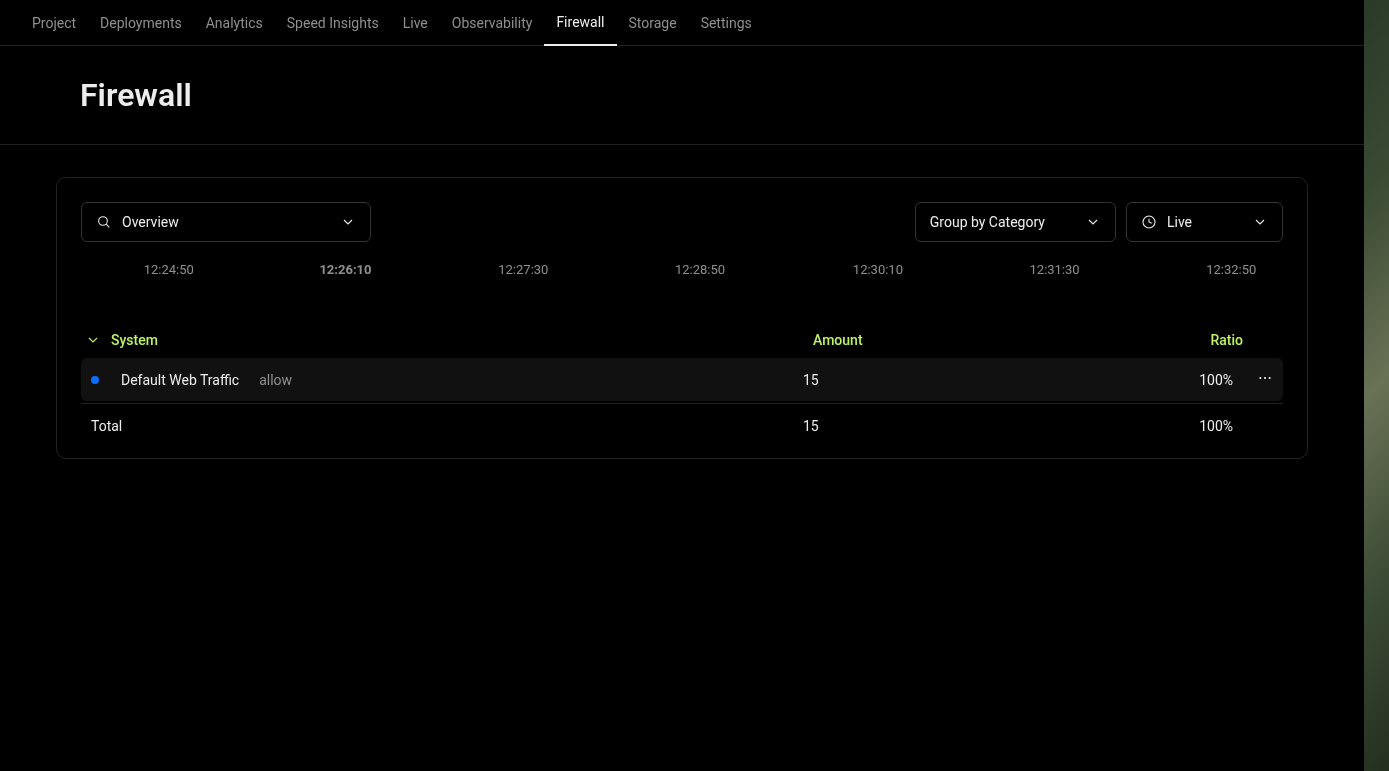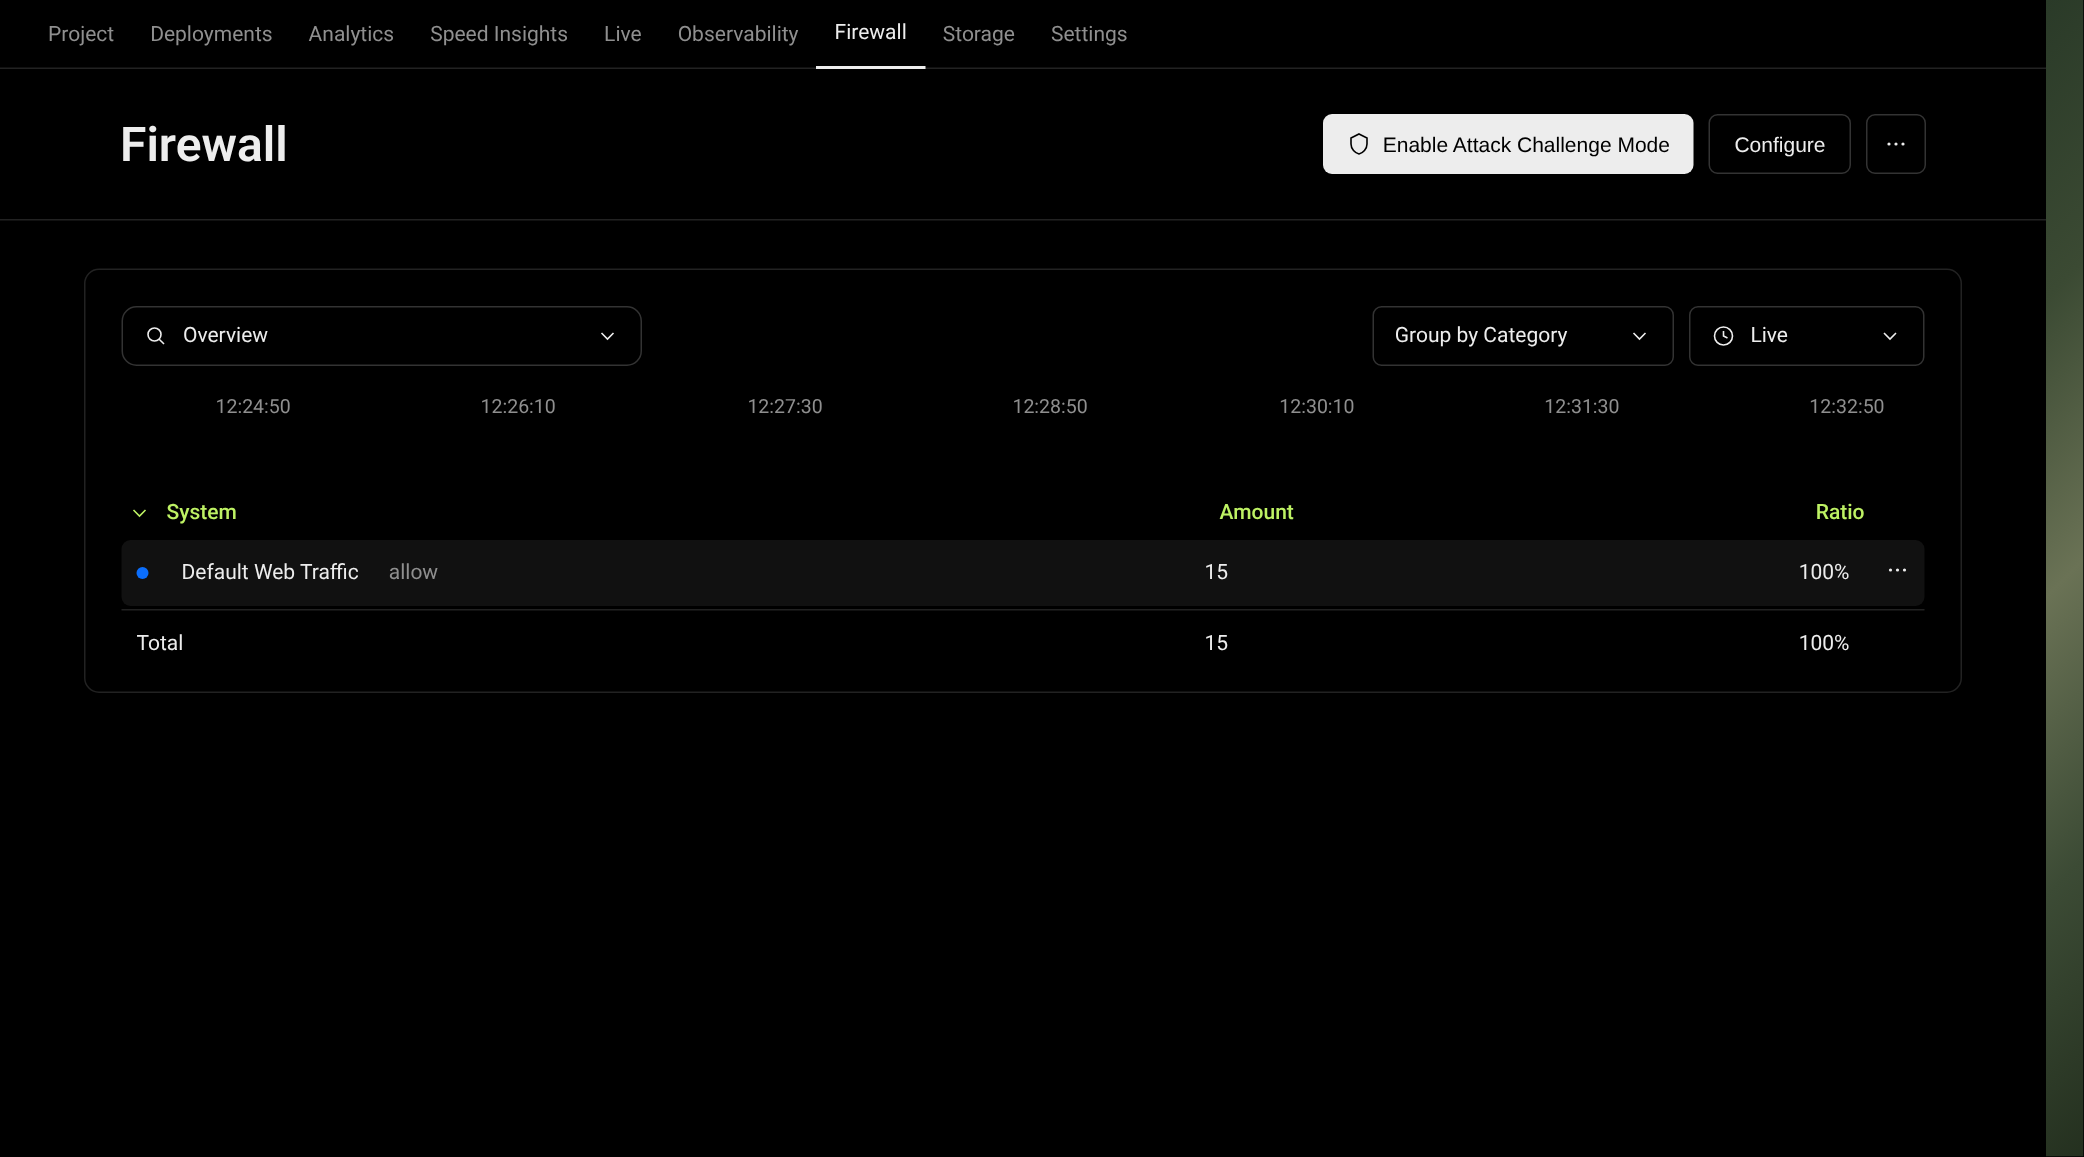--- a/index.html
+++ b/index.html
@@ -110,23 +110,22 @@
   align-items: center;
   gap: 10px;
   border: 1px solid #333;
   border-radius: 6px;
   height: 40px;
   padding: 0 14px;
   color: #ededed;
   cursor: pointer;
 }
 .select-box.search {
-  width: 347px;
+  width: 290px;
   justify-content: flex-start;
-  border-radius: 10px;
 }
 .select-box .spacer { flex: 1; }
 .chart-wrap {
   display: flex;
   height: 280px;
   margin-bottom: 8px;
 }
 .y-axis {
   display: flex;
   flex-direction: column;
@@ -218,38 +217,20 @@
       <div class="tab">Speed Insights</div>
       <div class="tab">Live</div>
       <div class="tab">Observability</div>
       <div class="tab active">Firewall</div>
       <div class="tab">Storage</div>
       <div class="tab">Settings</div>
     </div>
 
   <div class="page-header">
     <h1 class="page-title">Firewall</h1>
-    <div class="header-actions">
-      <button class="btn btn-white">
-        <svg class="ico" viewBox="0 0 24 24">
-            <path d="M12 2 L20 6 V12 C20 17 16 21 12 22 C8 21 4 17 4 12 V6 Z"></path>
-          </svg>
-        <span>Enable Attack Challenge Mode</span>
-      </button>
-      <button class="btn">
-        <span>Configure</span>
-      </button>
-      <button class="btn btn-icon">
-        <svg class="ico ico-dots" viewBox="0 0 24 24">
-            <circle cx="5" cy="12" r="1.6"></circle>
-            <circle cx="12" cy="12" r="1.6"></circle>
-            <circle cx="19" cy="12" r="1.6"></circle>
-          </svg>
-      </button>
-    </div>
   </div>
 
   <div class="content">
     <div class="card">
 
       <div class="card-controls">
         <div class="select-box search">
           <svg class="ico" viewBox="0 0 24 24">
               <circle cx="10.5" cy="10.5" r="6.5"></circle>
               <line x1="20" y1="20" x2="15.2" y2="15.2"></line>
@@ -277,21 +258,21 @@
             <span style="width:40px"></span>
             <svg class="ico" viewBox="0 0 24 24">
                 <polyline points="6 9 12 15 18 9"></polyline>
               </svg>
           </div>
         </div>
       </div>
 
       <div class="x-axis" id="x-axis">
           <div class="x-tick" style="left: 7.3%;">12:24:50</div>
-          <div class="x-tick" style="left: 22%;">12:26:10</div>
+          <div class="x-tick" style="left: 22%; font-weight: bold;">12:26:10</div>
           <div class="x-tick" style="left: 36.8%;">12:27:30</div>
           <div class="x-tick" style="left: 51.5%;">12:28:50</div>
           <div class="x-tick" style="left: 66.3%;">12:30:10</div>
           <div class="x-tick" style="left: 81%;">12:31:30</div>
           <div class="x-tick" style="left: 95.7%;">12:32:50</div>
         </div>
 
       <div class="table-header">
         <div class="col-system" style="padding-left:4px;">
           <svg class="ico" viewBox="0 0 24 24">

